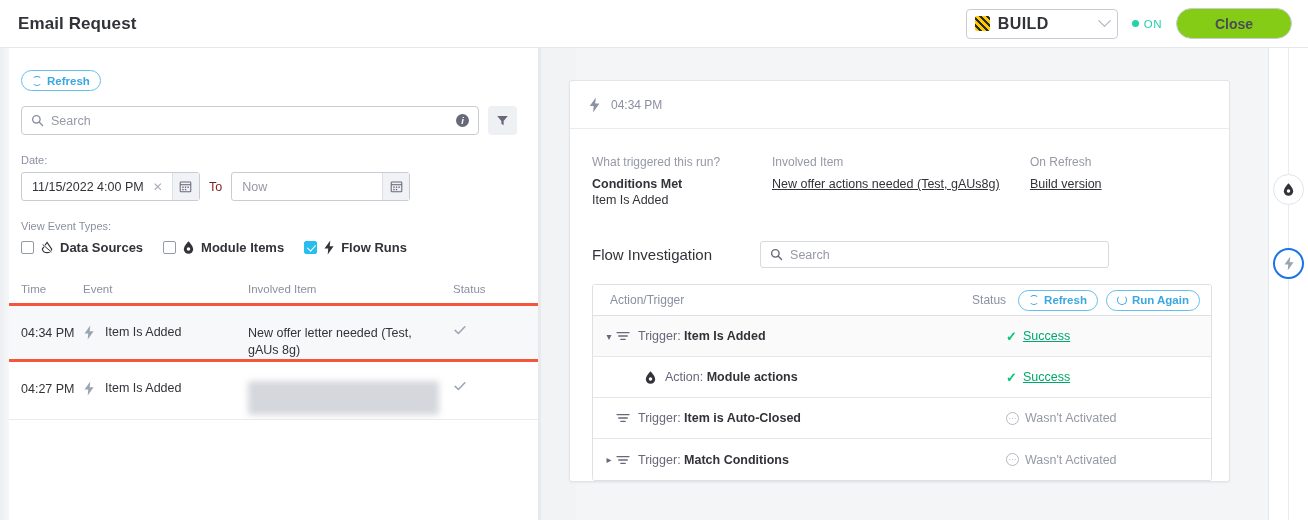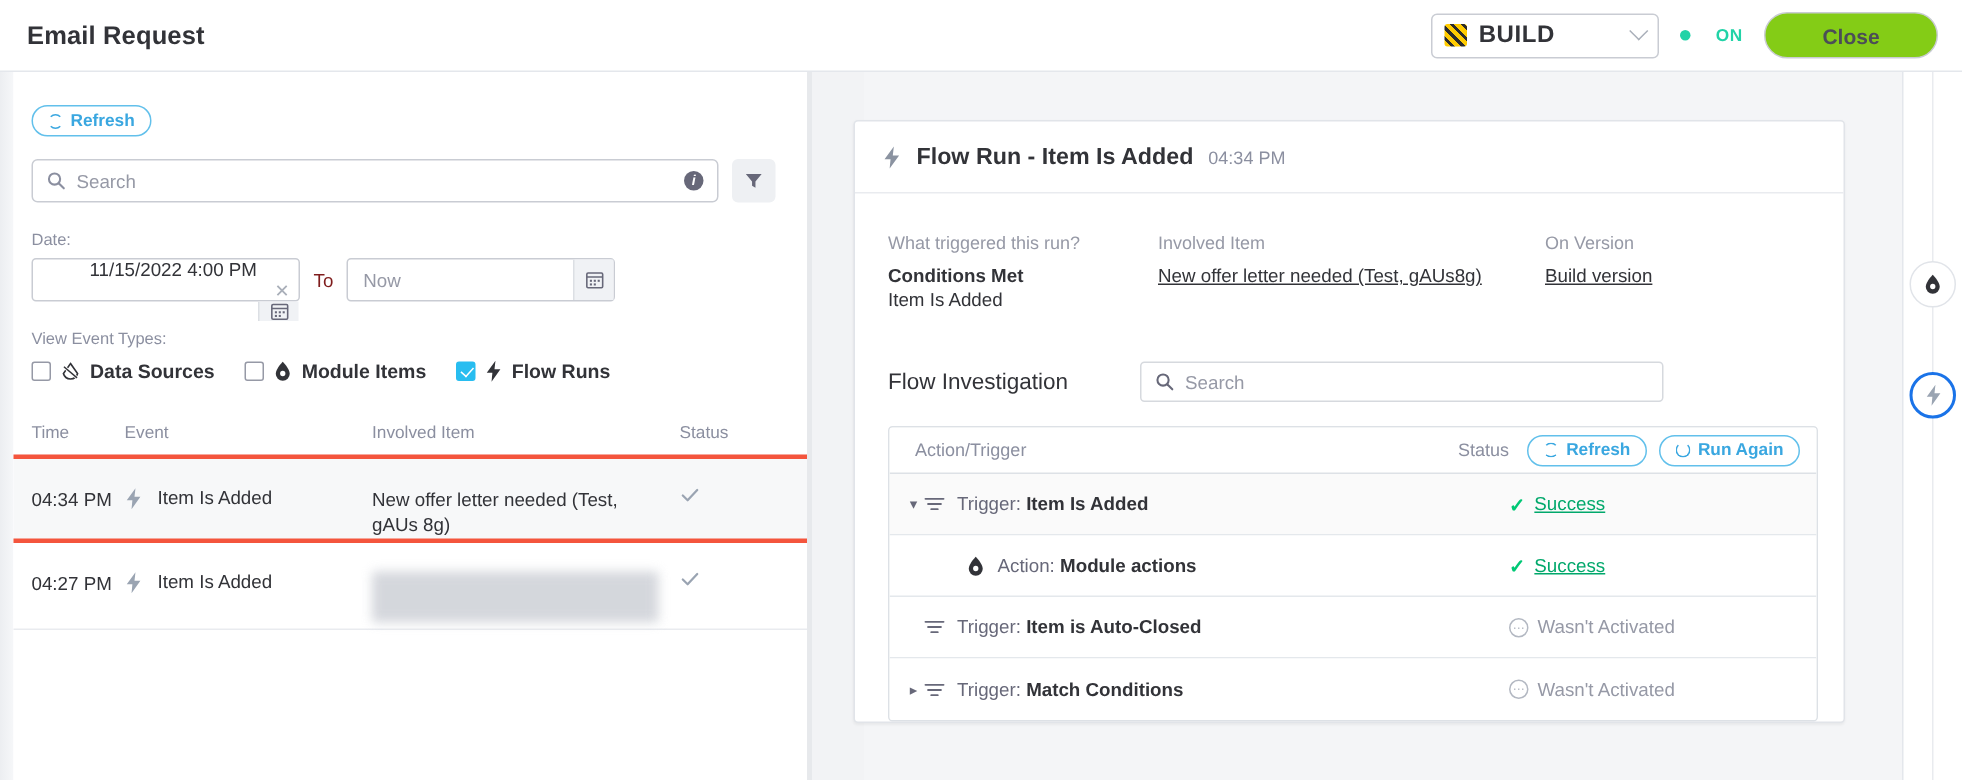--- a/index.html
+++ b/index.html
@@ -34,21 +34,21 @@
     background: repeating-linear-gradient(45deg,
       #ffcb00 0 3px, #2b2b2b 3px 5px);
   }
   .build-label { font-size:16px; font-weight:bold; color:#323338; letter-spacing:.4px; }
   .chev-down {
     margin-left:auto; width:9px; height:9px; border-right:1.6px solid #a9afb9;
     border-bottom:1.6px solid #a9afb9; transform:rotate(45deg) translate(-2px,-2px);
   }
   .on-state { display:flex; align-items:center; gap:5px; }
   .on-dot { width:7px; height:7px; border-radius:50%; background:#22d3a7; }
-  .on-text { font-size:11.5px; font-weight:bold; color:#22d3a7; letter-spacing:.5px;margin-left:12px; }
+  .on-text { font-size:11.5px; font-weight:normal; color:#22d3a7; letter-spacing:.5px; }
   .close-btn {
     width:116px; height:31px; border:1px solid #c9ccd3; border-radius:17px;
     background:#84cc16; color:#4b4e57; font-size:14px; font-weight:bold;
     display:flex; align-items:center; justify-content:center; cursor:pointer;
     font-family:"Liberation Sans", sans-serif;
   }
 
   
   .left-edge { position:absolute; left:0; top:48px; width:9px; height:472px;
     background:linear-gradient(to right,#eceef1,#f6f7f9); }
@@ -88,21 +88,21 @@
     width:29px; height:29px; border-radius:4px; background:#eef0f3;
     display:flex; align-items:center; justify-content:center; cursor:pointer;
   }
 
   .date-label { font-size:11px; color:#8b8fa0; padding:19px 0 0 12px; }
   .date-row { display:flex; align-items:center; gap:9px; padding:6px 0 0 12px; }
   .date-in {
     height:29px; border:1px solid #c9ccd3; border-radius:3px; background:#fff;
     display:flex; align-items:center; padding-left:10px;
   }
-  .date-in.one { width:179px;flex-direction:column; }
+  .date-in.one { width:179px; }
   .date-in.two { width:179px; }
   .date-val { font-size:12.5px; color:#323338; }
   .date-ph { font-size:12.5px; color:#9699a6; }
   .x-clear { margin-left:auto; font-size:12px; color:#a9afb9; padding:0 6px; cursor:pointer; }
   .cal-btn {
     margin-left:auto; width:27px; height:27px; background:#f0f2f5;
     border-left:1px solid #dcdfe4; display:flex; align-items:center; justify-content:center;
     cursor:pointer;
   }
   .to-lbl { font-size:12.5px; color:#7f1d1d; }
@@ -392,36 +392,35 @@
 
   <div class="gutter"></div>
 
   <div class="right-panel">
     <div class="card">
 
       <div class="card-head">
         <svg width="13" height="16" viewBox="0 0 12 16">
           <path d="M7.4 0.6 L1.2 9.1 H5.2 L4.6 15.4 L10.9 6.6 H6.7 Z" fill="#8b93a1"></path>
         </svg>
-        <span class="card-title">Flow Run - Item Is Added</span>
         <span class="card-time">04:34 PM</span>
       </div>
 
       <div class="meta-row">
         <div class="meta-col a">
           <div class="meta-lbl">What triggered this run?</div>
           <div class="meta-val">Conditions Met</div>
           <div class="meta-sub">Item Is Added</div>
         </div>
         <div class="meta-col b">
           <div class="meta-lbl">Involved Item</div>
-          <div class="meta-link">New offer letter needed (Test, gAUs8g)</div>
+          <div class="meta-link">New offer actions needed (Test, gAUs8g)</div>
         </div>
         <div class="meta-col">
-          <div class="meta-lbl">On Version</div>
+          <div class="meta-lbl">On Refresh</div>
           <div class="meta-link">Build version</div>
         </div>
       </div>
 
       <div class="fi-row">
         <span class="fi-title">Flow Investigation</span>
         <div class="fi-search">
           <svg class="s-ico" viewBox="0 0 16 16">
             <circle cx="6.6" cy="6.6" r="4.6" fill="none" stroke="#676879" stroke-width="1.7"></circle>
             <line x1="10.2" y1="10.2" x2="14.2" y2="14.2" stroke="#676879" stroke-width="1.7" stroke-linecap="round"></line>

